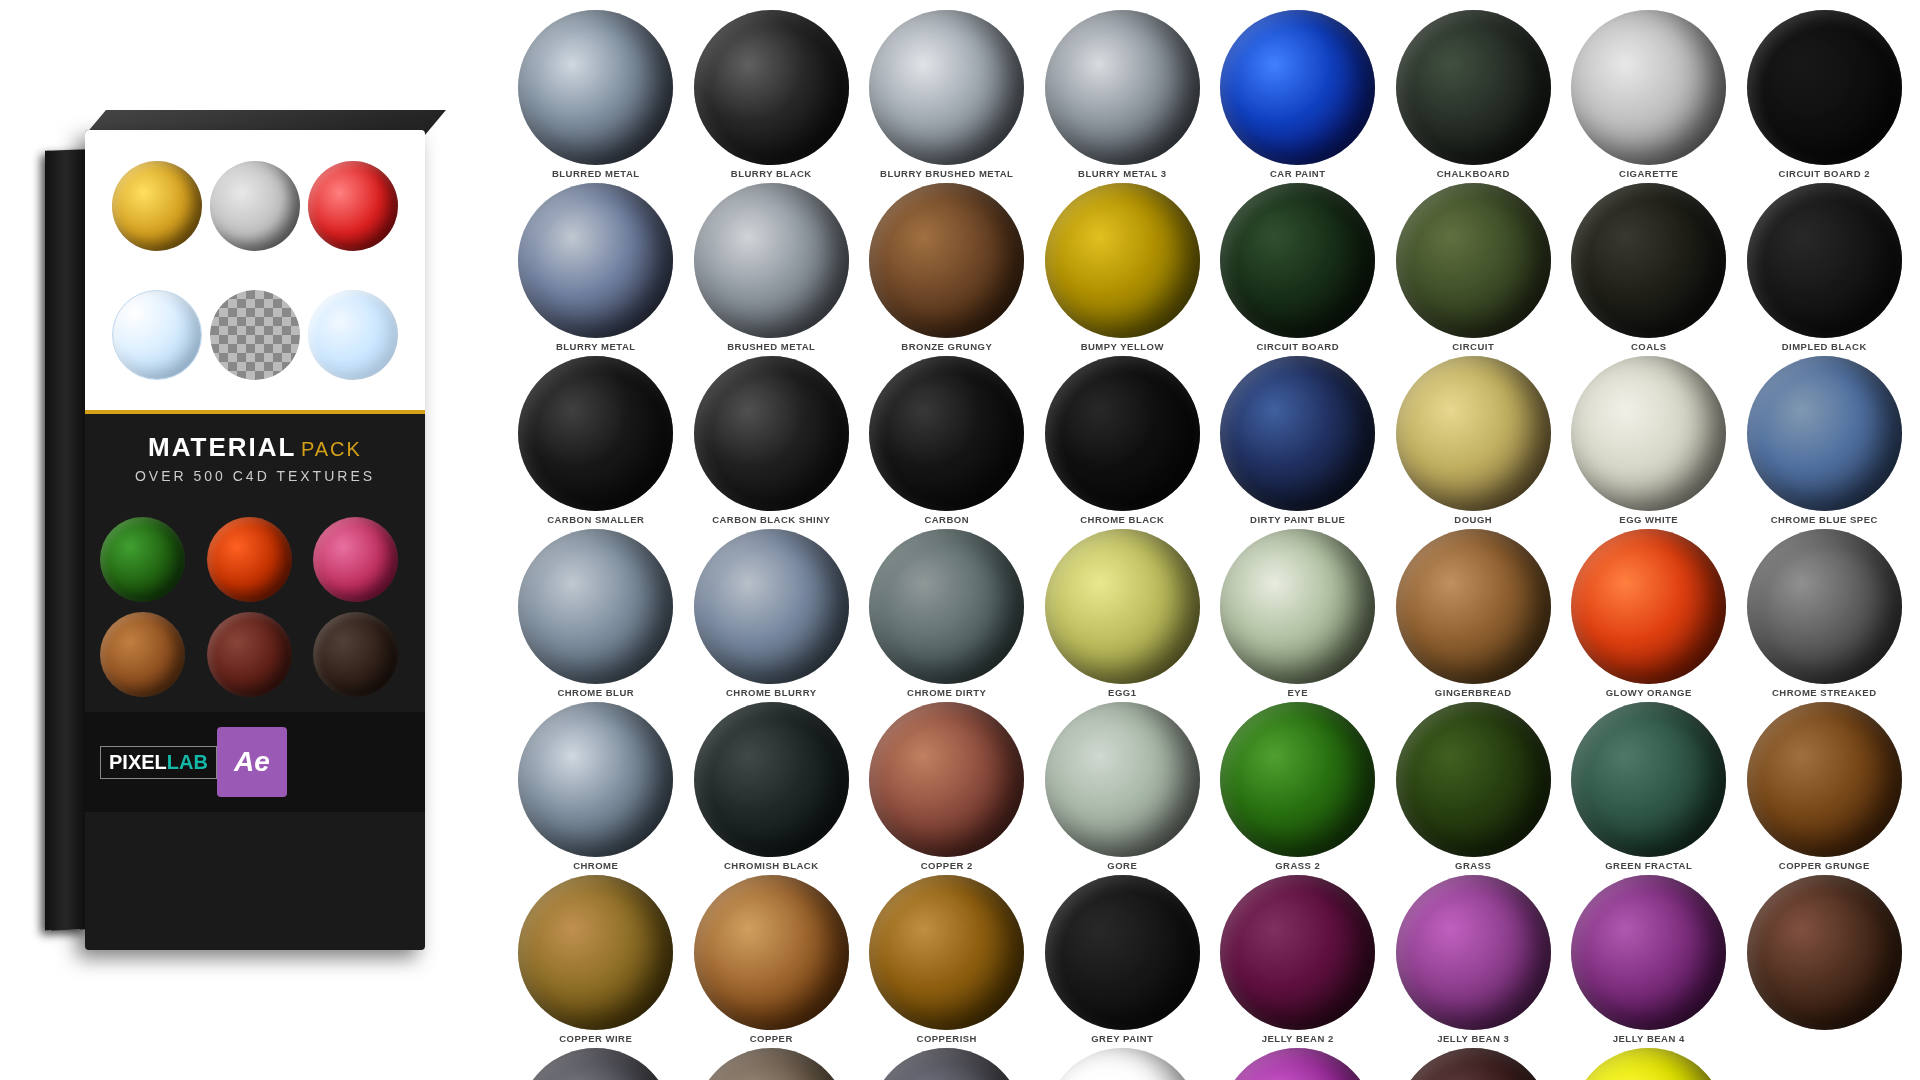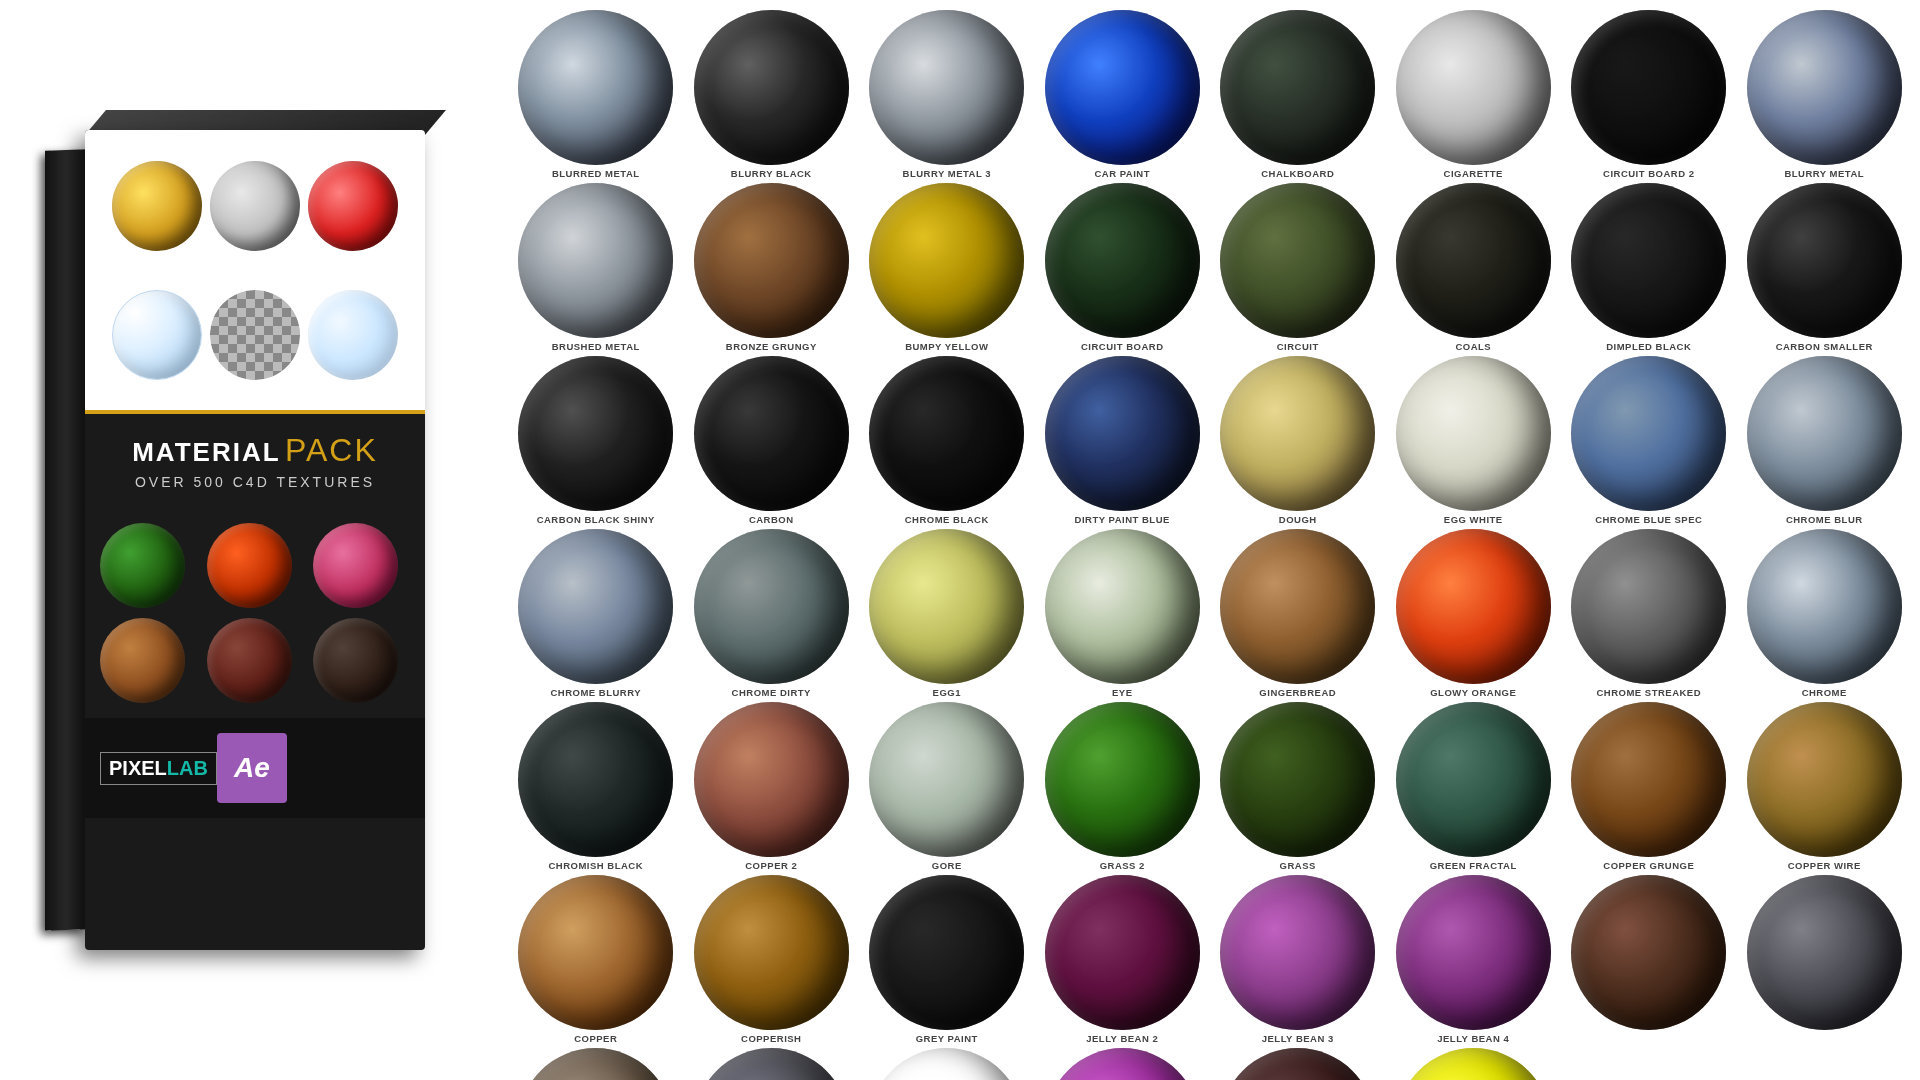--- a/index.html
+++ b/index.html
@@ -71,21 +71,21 @@
 
     .box-title-section .material {
       color: #ffffff;
       font-size: 26px;
       font-weight: 900;
       letter-spacing: 2px;
     }
 
     .box-title-section .pack {
       color: #d4a017;
-      font-size: 32px;
+      font-size: 20px;
       font-weight: 400;
       letter-spacing: 2px;
     }
 
     .box-title-section .subtitle {
       color: #cccccc;
       font-size: 14px;
       letter-spacing: 3px;
       margin-top: 5px;
     }
@@ -315,20 +315,24 @@
   <div class="materials-grid" id="materialsGrid">
   <div class="material-item">
         <div class="mat-sphere s-blurred-metal"></div>
         <div class="mat-label">BLURRED METAL</div>
       </div>
       <div class="material-item">
         <div class="mat-sphere s-blurry-black"></div>
         <div class="mat-label">BLURRY BLACK</div>
       </div>
       <div class="material-item">
+        <div class="mat-sphere s-blurry-brushed-metal"></div>
+        <div class="mat-label">BLURRY BRUSHED METAL</div>
+      </div>
+      <div class="material-item">
         <div class="mat-sphere s-blurry-metal-3"></div>
         <div class="mat-label">BLURRY METAL 3</div>
       </div>
       <div class="material-item">
         <div class="mat-sphere s-car-paint"></div>
         <div class="mat-label">CAR PAINT</div>
       </div>
       <div class="material-item">
         <div class="mat-sphere s-chalkboard"></div>
         <div class="mat-label">CHALKBOARD</div>

